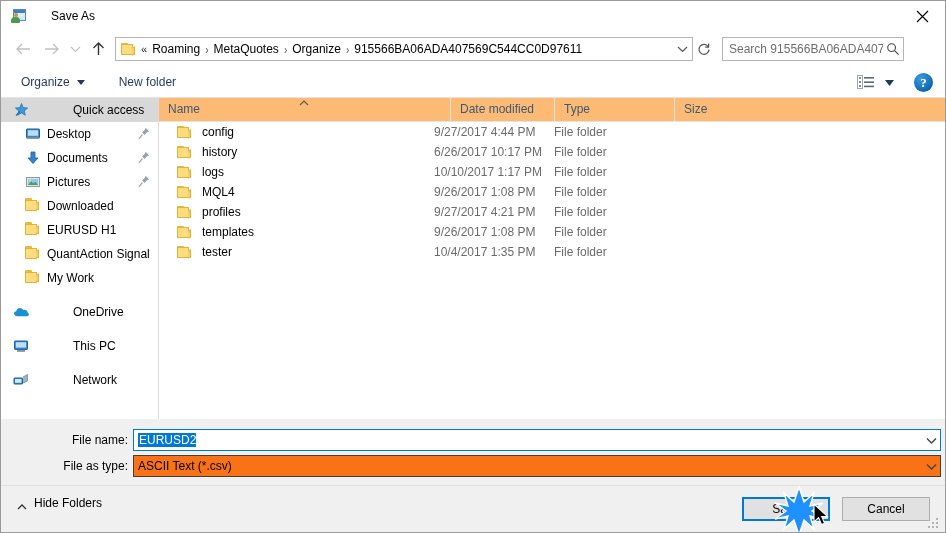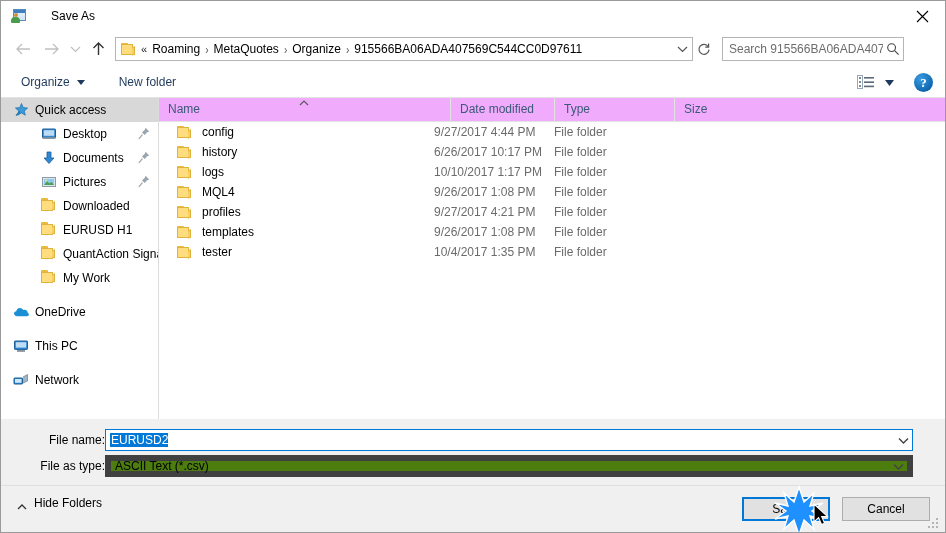--- a/index.html
+++ b/index.html
@@ -250,27 +250,27 @@
     height: 100%;
     background: #ffffff;
     border-right: 1px solid #dcdcdc;
     box-sizing: border-box;
     overflow: hidden;
   }
   .side-item {
     height: 24px;
     display: flex;
     align-items: center;
-    padding-left: 40px;
-    font-size: 12px;
-    color: #000;
-    position: relative;
-    box-sizing: border-box;
-  }
-  .side-item.root { padding-left: 12px; }
+    padding-left: 24px;
+    font-size: 12px;
+    color: #000;
+    position: relative;
+    box-sizing: border-box;
+  }
+  .side-item.root { padding-left: 12px; gap: 38px; }
   .side-item.selected { background: #d8d8d8; }
   .side-ico {
     width: 16px; height: 16px;
     margin-right: 6px;
     flex: none;
     position: relative;
   }
   .side-label { white-space: nowrap; overflow: hidden; }
   .pin {
     position: absolute;
@@ -314,21 +314,21 @@
     left: 158px; top: 0;
     right: 0;
     height: 100%;
     background: #fff;
     overflow: hidden;
   }
   .col-head {
     position: relative;
     height: 23px;
     border-bottom: 1px solid #e3e3e3;
-    background: #f0abfc;
+    background: #fdba74;
     text-decoration: underline;
   }
   .ch {
     position: absolute;
     top: 0;
     height: 23px;
     line-height: 23px;
     font-size: 12px;
     color: #3c5a77;
     padding-left: 9px;
@@ -378,41 +378,42 @@
   }
   .form-row {
     position: absolute;
     left: 0;
     width: 100%;
     height: 22px;
     display: flex;
     align-items: center;
   }
   .form-label {
-    width: 104px;
+    width: 132px;
     text-align: right;
+    padding-right: 5px;
     font-size: 12px;
     color: #000;
     box-sizing: border-box;
   }
   .combo {
     width: 808px;
     height: 22px;
     box-sizing: border-box;
     display: flex;
     align-items: center;
     position: relative;
   }
   .combo.name {
     background: #fff;
     border: 1px solid #0078d7;
   }
   .combo.type {
-    background: #4d7c0f;
-    border: 6px solid #404040;
+    background: #f97316;
+    border: 1px solid #404040;
   }
   .combo .val {
     padding-left: 4px;
     font-size: 12px;
     color: #000;
     flex: 1;
     white-space: nowrap;
     overflow: hidden;
   }
   .combo .val .sel {

